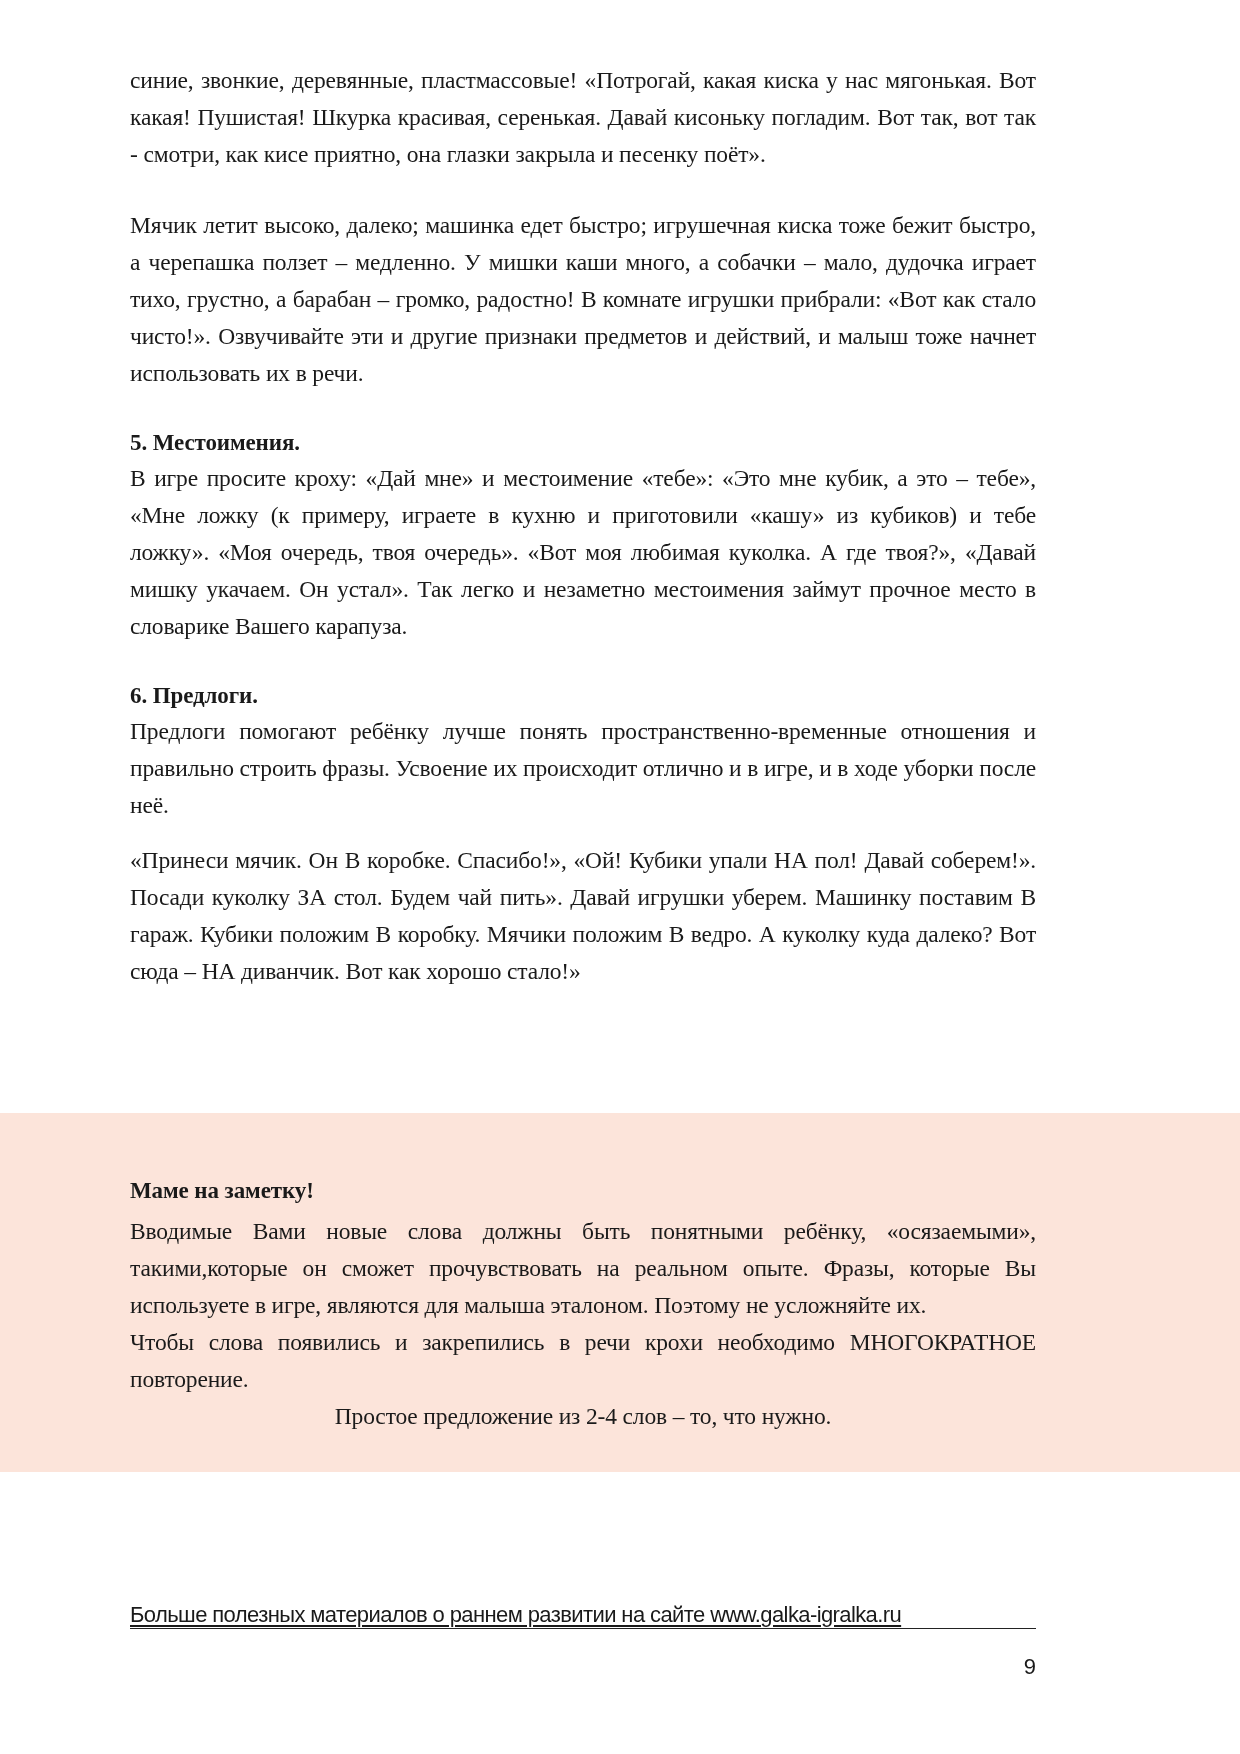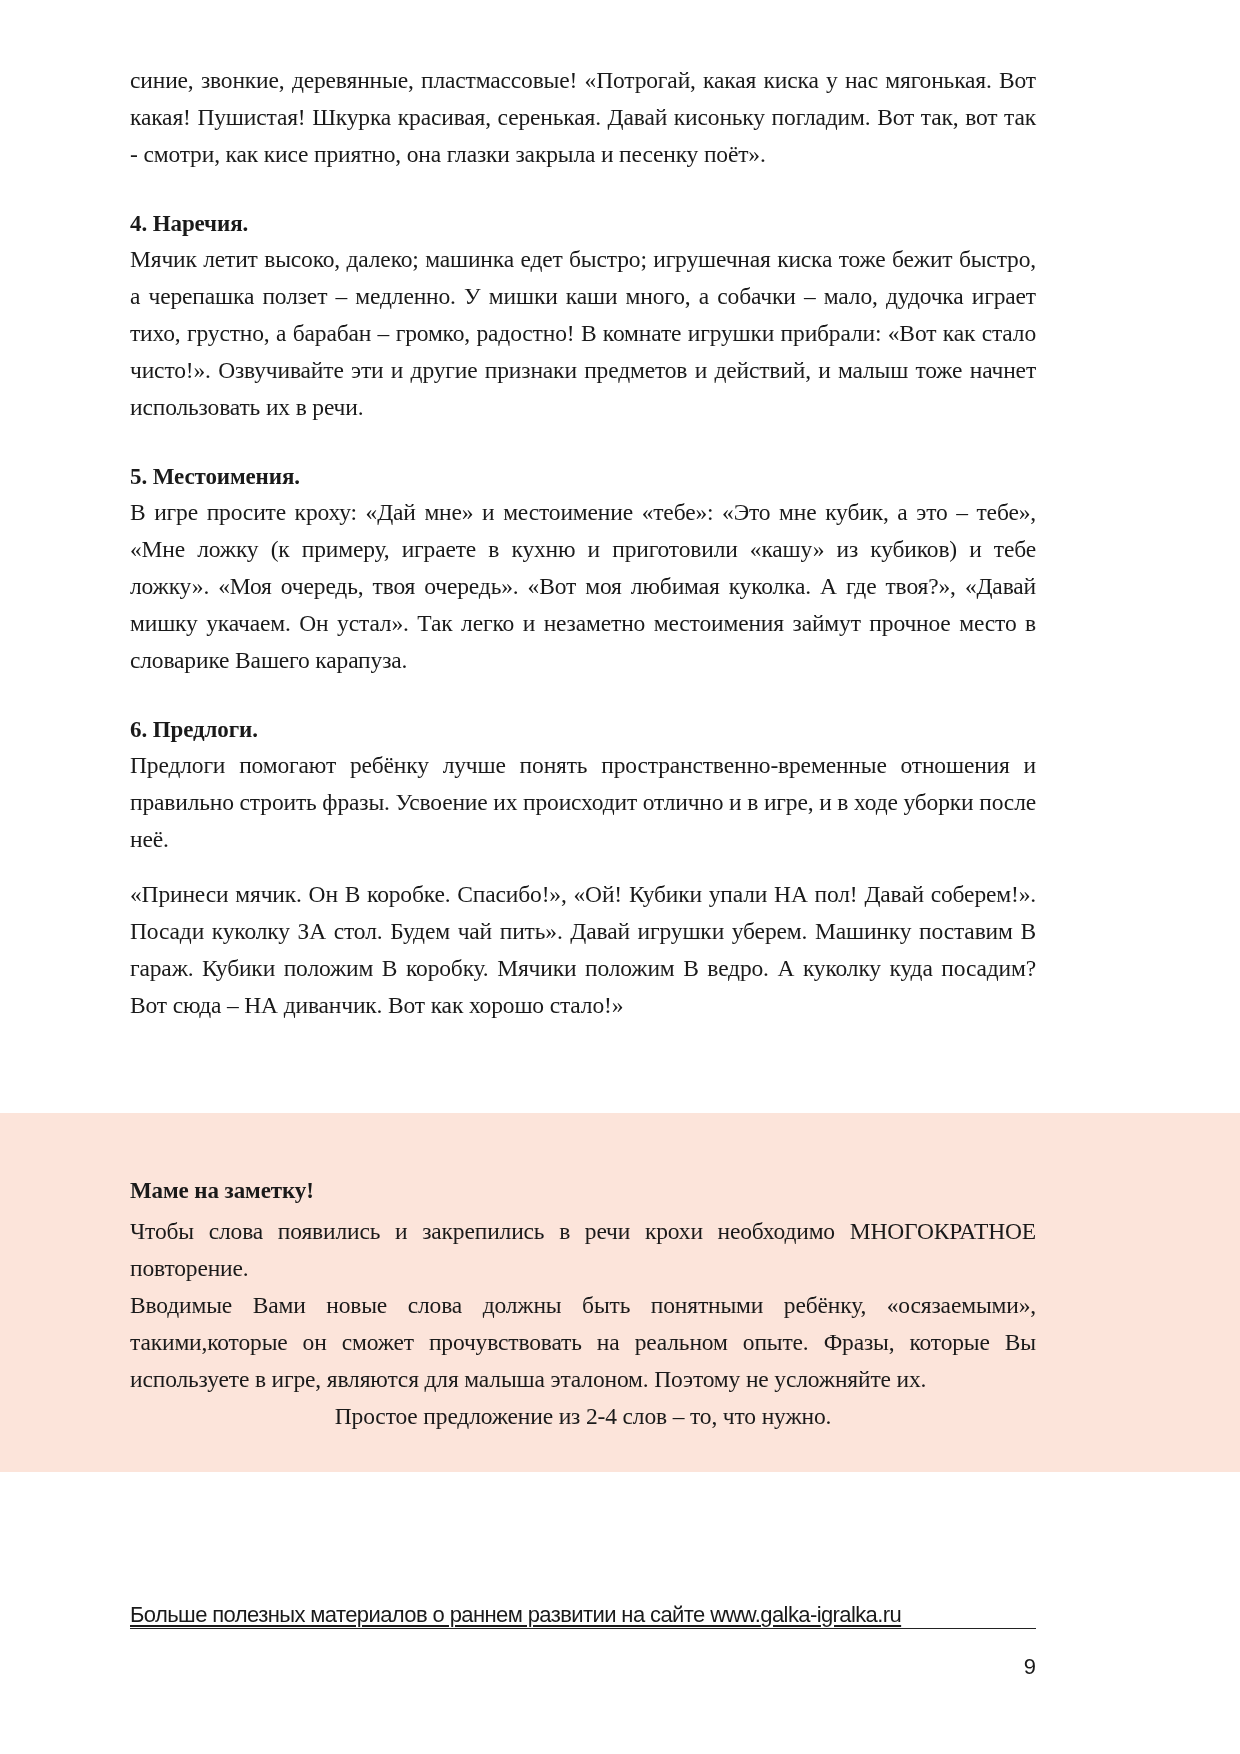--- a/index.html
+++ b/index.html
@@ -123,43 +123,42 @@
 <body>
 
 <div class="page">
 
   <div class="content">
 
     <p class="body-text">синие, звонкие, деревянные, пластмассовые! «Потрогай, какая киска у нас мягонькая. Вот какая! Пушистая! Шкурка красивая, серенькая. Давай кисоньку погладим. Вот так, вот так - смотри, как кисе приятно, она глазки закрыла и песенку поёт».</p>
 
     <div class="gap-md"></div>
 
-    <h3 class="section-heading">4. Наречия.</h3>
     <p class="body-text">Мячик летит высоко, далеко; машинка едет быстро; игрушечная киска тоже бежит быстро, а черепашка ползет – медленно. У мишки каши много, а собачки – мало, дудочка играет тихо, грустно, а барабан – громко, радостно! В комнате игрушки прибрали: «Вот как стало чисто!». Озвучивайте эти и другие признаки предметов и действий, и малыш тоже начнет использовать их в речи.</p>
 
     <div class="gap-md"></div>
 
     <h3 class="section-heading">5. Местоимения.</h3>
     <p class="body-text">В игре просите кроху: «Дай мне» и местоимение «тебе»: «Это мне кубик, а это – тебе», «Мне ложку (к примеру, играете в кухню и приготовили «кашу» из кубиков) и тебе ложку». «Моя очередь, твоя очередь». «Вот моя любимая куколка. А где твоя?», «Давай мишку укачаем. Он устал». Так легко и незаметно местоимения займут прочное место в словарике Вашего карапуза.</p>
 
     <div class="gap-md"></div>
 
     <h3 class="section-heading">6. Предлоги.</h3>
     <p class="body-text">Предлоги помогают ребёнку лучше понять пространственно-временные отношения и правильно строить фразы. Усвоение их происходит отлично и в игре, и в ходе уборки после неё.</p>
     <div class="gap-para"></div>
-    <p class="body-text">«Принеси мячик. Он В коробке. Спасибо!», «Ой! Кубики упали НА пол! Давай соберем!». Посади куколку ЗА стол. Будем чай пить».  Давай игрушки уберем. Машинку поставим В гараж. Кубики положим В коробку. Мячики положим В ведро. А куколку куда посадим? Вот сюда – НА диванчик. Вот как хорошо стало!»</p>
+    <p class="body-text">«Принеси мячик. Он В коробке. Спасибо!», «Ой! Кубики упали НА пол! Давай соберем!». Посади куколку ЗА стол. Будем чай пить».  Давай игрушки уберем. Машинку поставим В гараж. Кубики положим В коробку. Мячики положим В ведро. А куколку куда далеко? Вот сюда – НА диванчик. Вот как хорошо стало!»</p>
 
   </div>
 
   <div class="callout-band"></div>
 
   <div class="callout-inner">
     <h3 class="callout-heading">Маме на заметку!</h3>
+    <p class="callout-text">Вводимые Вами новые слова должны быть понятными ребёнку, «осязаемыми», такими,которые он сможет прочувствовать на реальном опыте. Фразы, которые Вы используете в игре, являются для малыша эталоном. Поэтому не усложняйте их.</p>
     <p class="callout-text">Чтобы слова появились и закрепились в речи крохи необходимо МНОГОКРАТНОЕ повторение.</p>
-    <p class="callout-text">Вводимые Вами новые слова должны быть понятными ребёнку, «осязаемыми», такими,которые он сможет прочувствовать на реальном опыте. Фразы, которые Вы используете в игре, являются для малыша эталоном. Поэтому не усложняйте их.</p>
     <p class="callout-text last-left">Простое предложение из 2-4 слов – то, что нужно.</p>
   </div>
 
   <div class="footer-rule"></div>
   <a class="footer-link" href="#">Больше полезных материалов о раннем развитии на сайте www.galka-igralka.ru</a>
   <div class="page-number">9</div>
 
 </div>
 
 </body></html>

